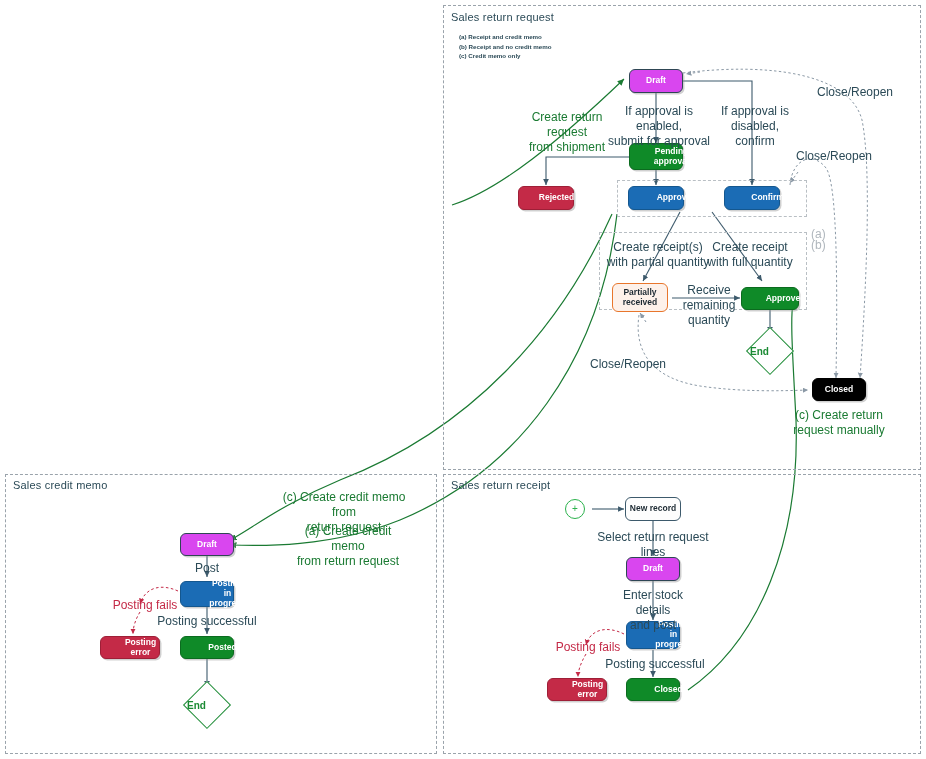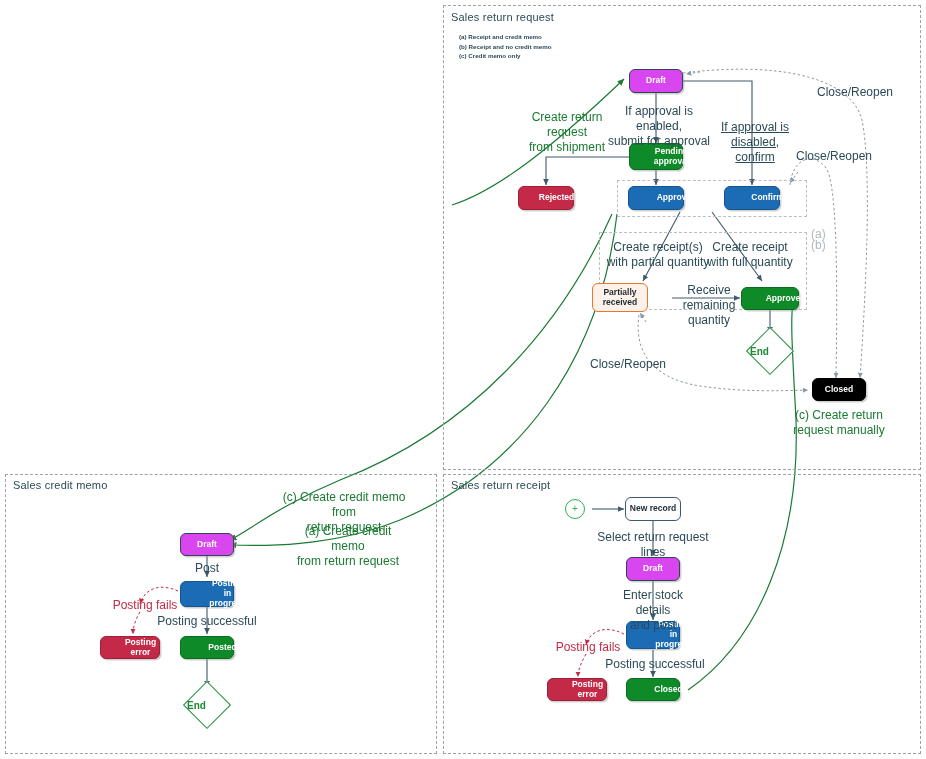--- a/index.html
+++ b/index.html
@@ -228,37 +228,37 @@
 
   <div class="node n-green shadow" style="left:629px; top:143px; width:54px; height:27px;">Pending
 approval</div>
 
   <div class="node n-red shadow" style="left:518px; top:186px; width:56px; height:24px;">Rejected</div>
 
   <div class="node n-blue shadow" style="left:628px; top:186px; width:56px; height:24px;">Approved</div>
 
   <div class="node n-blue shadow" style="left:724px; top:186px; width:56px; height:24px;">Confirmed</div>
 
-  <div class="node n-orange" style="left:592px; top:283px; width:56px; height:29px;">Partially
+  <div class="node n-orange" style="left:612px; top:283px; width:56px; height:29px;">Partially
 received</div>
 
   <div class="node n-green shadow" style="left:741px; top:287px; width:58px; height:23px;">Approved</div>
 
   <div class="node n-black shadow" style="left:812px; top:378px; width:54px; height:23px;">Closed</div>
 
   <div class="diamond" style="left:753px; top:334px;"></div>
   <div class="diamond-label" style="left:750px; top:346px;">End</div>
 
   <div class="lbl lbl-green" style="left:512px; top:110px; width:110px;">Create return request
 from shipment</div>
 
   <div class="lbl" style="left:604px; top:104px; width:110px;">If approval is enabled,
 submit for approval</div>
 
-  <div class="lbl" style="left:700px; top:120px; width:110px;text-decoration:underline;">If approval is disabled,
+  <div class="lbl" style="left:700px; top:104px; width:110px;">If approval is disabled,
 confirm</div>
 
   <div class="lbl" style="left:815px; top:85px; width:80px;">Close/Reopen</div>
 
   <div class="lbl" style="left:794px; top:149px; width:80px;">Close/Reopen</div>
 
   <div class="lbl" style="left:604px; top:240px; width:108px;">Create receipt(s)
 with partial quantity</div>
 
   <div class="lbl" style="left:700px; top:240px; width:100px;">Create receipt

